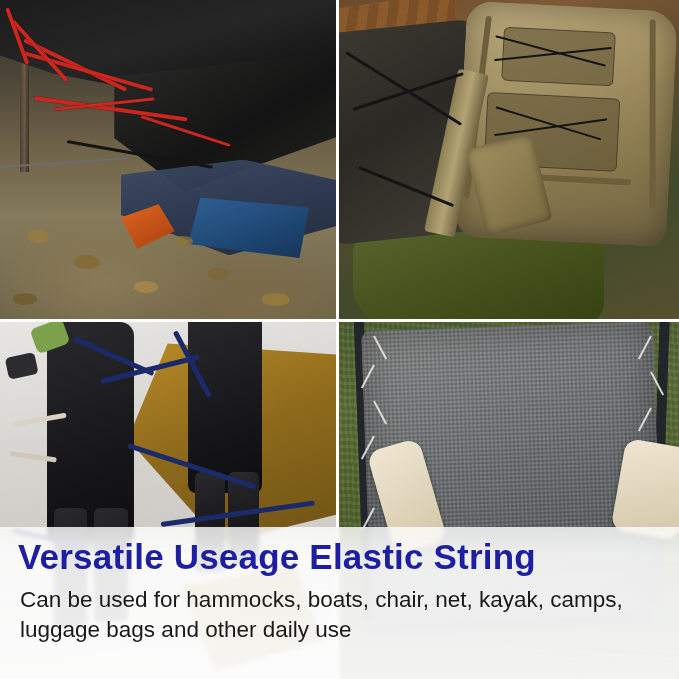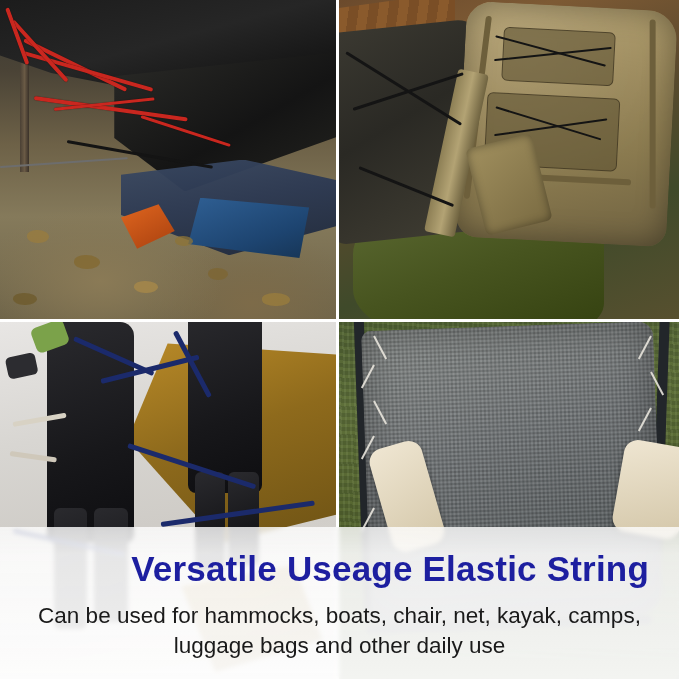--- a/index.html
+++ b/index.html
@@ -206,35 +206,35 @@
   .text-overlay {
     position: absolute;
     left: 0; right: 0; bottom: 0;
     height: 152px;
     background: linear-gradient(180deg, rgba(252,252,252,.82) 0%, rgba(253,253,253,.9) 18%, rgba(254,254,254,.94) 100%);
     backdrop-filter: blur(2px);
     padding: 10px 18px 0 18px;
     box-sizing: border-box;
   }
   .headline {
-    margin: 12px;
+    margin: 0;
     color: #1d1fa0;
     font-size: 35px;
     font-weight: bold;
     letter-spacing: .2px;
     line-height: 1.15;
-    text-align: right;
+    text-align: left;
     white-space: nowrap;
   }
   .subline {
     margin: 8px 0 0 0;
     color: #1a1a1a;
     font-size: 22.5px;
     line-height: 1.33;
-    text-align: center;
+    text-align: left;
     padding: 0 2px;
   }
 </style>
 </head>
 <body>
 
 <div id="page">
 
   <div class="photo-grid">
 

